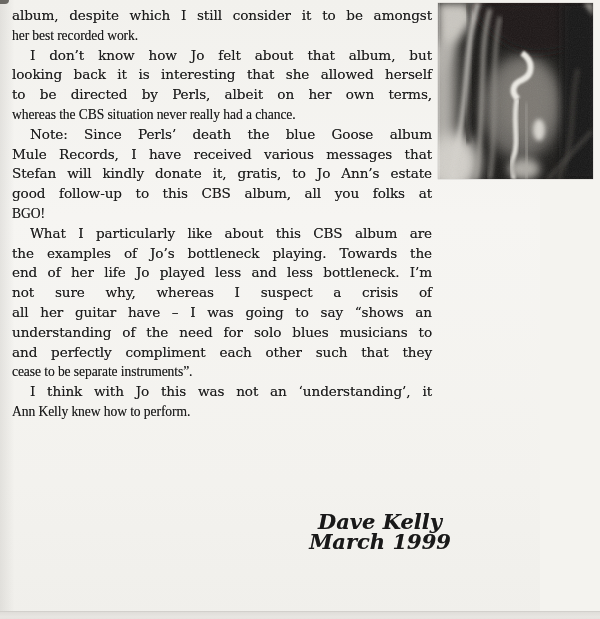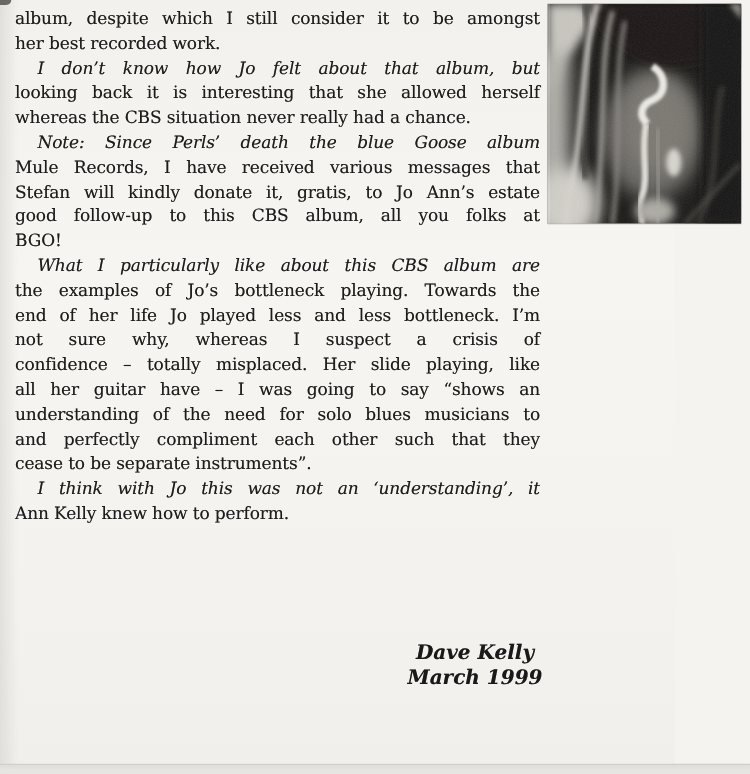--- a/index.html
+++ b/index.html
@@ -30,32 +30,32 @@
     font-size: 13.6px; line-height: 19.8px;
     letter-spacing: -0.1px;
     color: #1c1c1c;
     text-shadow: 0 0 0.5px rgba(25,25,25,0.55);
   }
   .line {
     text-align: justify;
     text-align-last: justify;
     text-justify: inter-word;
   }
-  .line.last { text-align-last: left; }
-  .line.indent { text-indent: 18px; font-style: italic; }
+  .line.last { text-align-last: left; font-family: Liberation Serif, serif; }
+  .line.indent { text-indent: 18px; }
   #photo-frame {
     position: absolute; left: 438px; top: 3px; width: 155px; height: 176px;
     box-shadow: 0 0 1px rgba(60,58,55,0.5);
   }
   #photo-frame svg { display: block; }
   #signature {
     position: absolute; left: 300px; top: 512px; width: 160px;
     text-align: center;
     font-weight: bold; font-style: italic;
-    font-size: 16px; line-height: 20px;
+    font-size: 21px; line-height: 20px;
     color: #191919;
     text-shadow: 0 0 0.5px rgba(25,25,25,0.5);
   }
   #bottom-edge {
     position: absolute; left: 0; top: 611px; width: 600px; height: 8px;
     background: linear-gradient(180deg, #dfddd9 0%, #e8e6e2 60%, #e4e2de 100%);
     border-top: 1px solid #d2d0cc;
   }
 </style>
 </head>
@@ -63,31 +63,31 @@
 
 <div id="page">
 
   <div id="corner-mark"></div>
 
   <div id="text-column">
       <div class="line">album, despite which I still consider it to be amongst</div>
       <div class="line last">her best recorded work.</div>
       <div class="line indent">I don’t know how Jo felt about that album, but</div>
       <div class="line">looking back it is interesting that she allowed herself</div>
+      <div class="line">to be directed by Perls, albeit on her own terms,</div>
       <div class="line last">whereas the CBS situation never really had a chance.</div>
       <div class="line indent">Note: Since Perls’ death the blue Goose album</div>
       <div class="line">Mule Records, I have received various messages that</div>
       <div class="line">Stefan will kindly donate it, gratis, to Jo Ann’s estate</div>
       <div class="line">good follow-up to this CBS album, all you folks at</div>
       <div class="line last">BGO!</div>
       <div class="line indent">What I particularly like about this CBS album are</div>
       <div class="line">the examples of Jo’s bottleneck playing. Towards the</div>
       <div class="line">end of her life Jo played less and less bottleneck. I’m</div>
       <div class="line">not sure why, whereas I suspect a crisis of</div>
-      <div class="line">confidence – totally misplaced. Her slide playing, like</div>
       <div class="line">all her guitar have – I was going to say “shows an</div>
       <div class="line">understanding of the need for solo blues musicians to</div>
       <div class="line">and perfectly compliment each other such that they</div>
       <div class="line last">cease to be separate instruments”.</div>
       <div class="line indent">I think with Jo this was not an ‘understanding’, it</div>
       <div class="line last">Ann Kelly knew how to perform.</div>
     </div>
 
   <div id="photo-frame">
     <svg width="155" height="176" viewBox="0 0 155 176" xmlns="http://www.w3.org/2000/svg">

